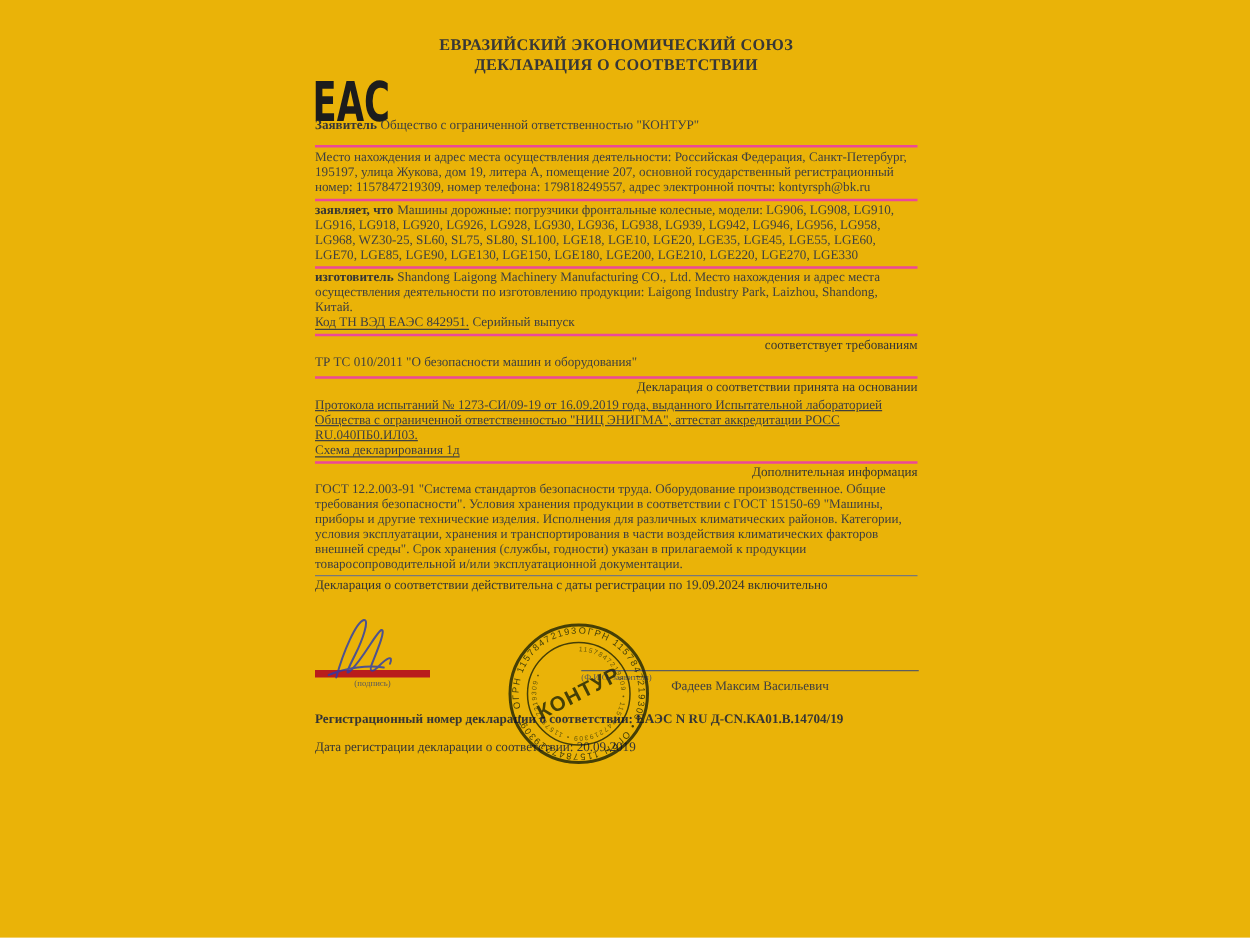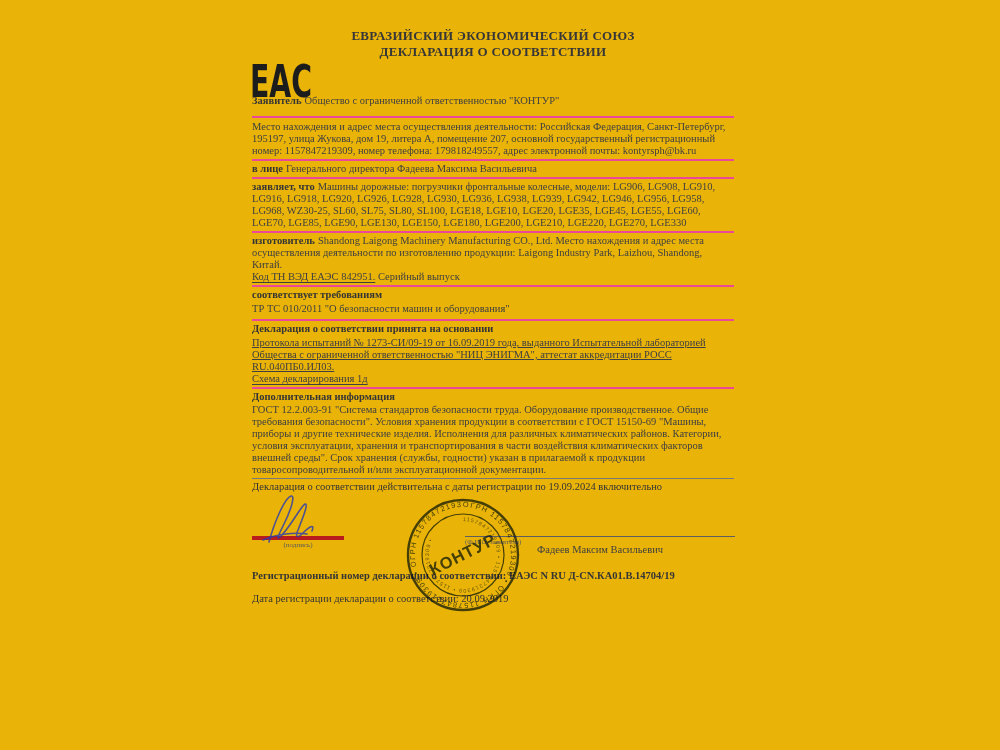--- a/index.html
+++ b/index.html
@@ -13,39 +13,39 @@
     letter-spacing:.3px; color:#373737;
   }
   .eac{ position:absolute; left:248px; top:57px; }
   .content{
     position:absolute; left:252px; top:95px; width:482px;
     font-size:10.5px; line-height:12px; color:#404040;
   }
   .row{ position:relative; }
   .rb{ border-bottom:2px solid #ec4899; }
   .rt{ border-top:1px solid #787878; }
-  .b{ font-weight:bold; color:#353535; }
+  .b{ font-weight:normal; color:#353535;text-align:right; }
   .lead{ font-weight:bold; color:#353535; margin-right:3px; }
   .u{ text-decoration:underline; text-underline-offset:2px; }
   .r-applicant{ padding-bottom:9px; }
   .r-address{ padding-top:3px; padding-bottom:2px; }
   .r-person{ padding-top:2px; padding-bottom:2px; }
   .r-declares{ padding-top:2px; padding-bottom:2px; }
   .r-manu{ padding-top:2px; }
   .r-tnved{ padding-bottom:2px; }
   .r-h{ padding-top:2px; }
   .r-trts{ padding-top:2px; padding-bottom:4px; }
   .r-basis{ padding-top:2px;text-decoration:underline; }
   .r-scheme{ padding-bottom:2px; }
   .r-add{ padding-top:1px; }
   .r-validity{ margin-top:2px; padding-top:2px; font-weight:normal; color:#353535; }
   
   .sig-line{
     position:absolute; left:252px; top:536px; width:92px;
-    border-top:4px solid #b91c1c; text-align:center;
+    border-top:6px solid #b91c1c; text-align:center;
     font-size:7px; color:#5a5a5a; padding-top:1px;
   }
   .fio-name{
     position:absolute; left:465px; top:544px; width:270px;
     text-align:center; font-size:10.5px; color:#404040;
   }
   .fio-line{
     position:absolute; left:465px; top:536px; width:270px;
     border-top:1px solid #5e5e5e; 
     font-size:7px; color:#5a5a5a; padding-top:1px;
@@ -72,23 +72,20 @@
   </div>
 
   <div class="content">
 
     <div class="row rb r-applicant">
       <span class="lead">Заявитель</span><span>Общество с ограниченной ответственностью "КОНТУР"</span>
     </div>
 
     <div class="row rb r-address">Место нахождения и адрес места осуществления деятельности: Российская Федерация, Санкт-Петербург, 195197, улица Жукова, дом 19, литера А, помещение 207, основной государственный регистрационный номер: 1157847219309, номер телефона: 179818249557, адрес электронной почты: kontyrsph@bk.ru</div>
 
-    <div class="row rb r-person">
-      <span class="lead">в лице</span><span>Генерального директора Фадеева Максима Васильевича</span>
-    </div>
 
     <div class="row rb r-declares">
       <span class="lead">заявляет, что</span><span>Машины дорожные: погрузчики фронтальные колесные,  модели: LG906, LG908, LG910, LG916, LG918, LG920, LG926, LG928, LG930, LG936, LG938, LG939, LG942, LG946, LG956, LG958, LG968, WZ30-25, SL60, SL75, SL80, SL100, LGE18, LGE10, LGE20, LGE35, LGE45, LGE55, LGE60, LGE70, LGE85, LGE90, LGE130, LGE150, LGE180, LGE200, LGE210, LGE220, LGE270, LGE330</span>
     </div>
 
     <div class="row r-manu">
       <span class="lead">изготовитель</span><span>Shandong Laigong Machinery Manufacturing CO., Ltd. Место нахождения и адрес места осуществления деятельности по изготовлению продукции: Laigong Industry Park, Laizhou, Shandong, Китай.</span>
     </div>
 
     <div class="row rb r-tnved">

